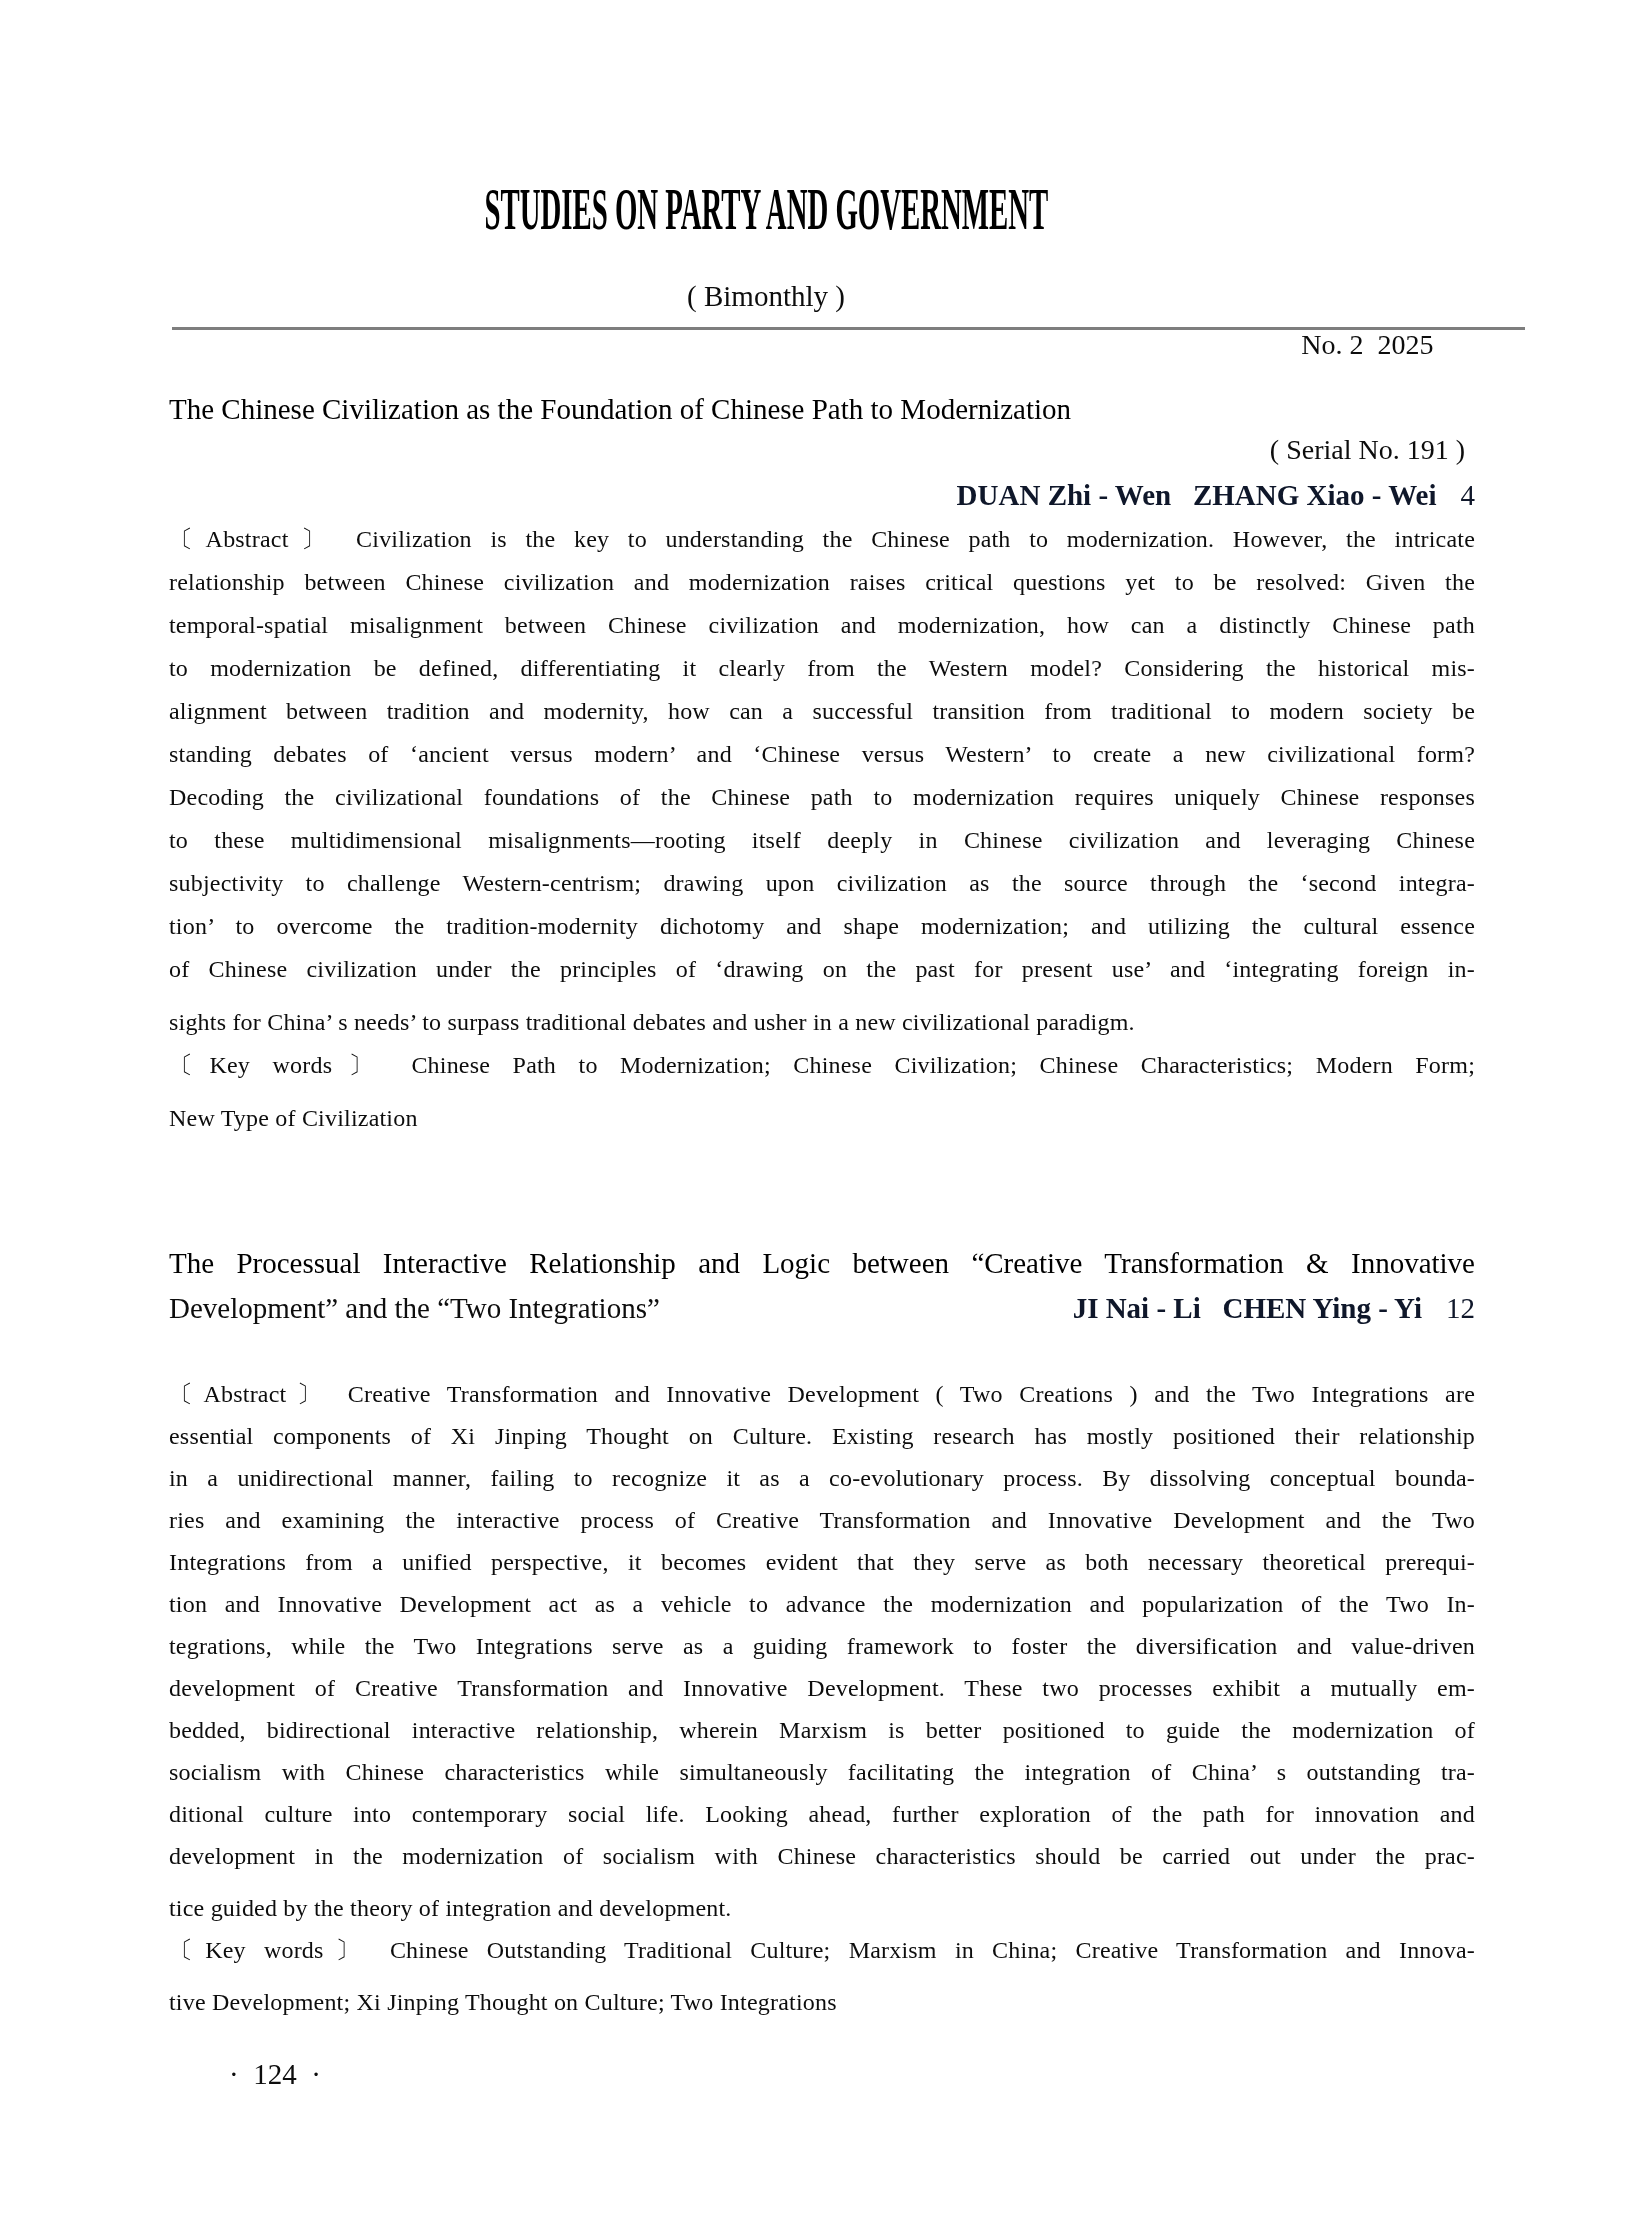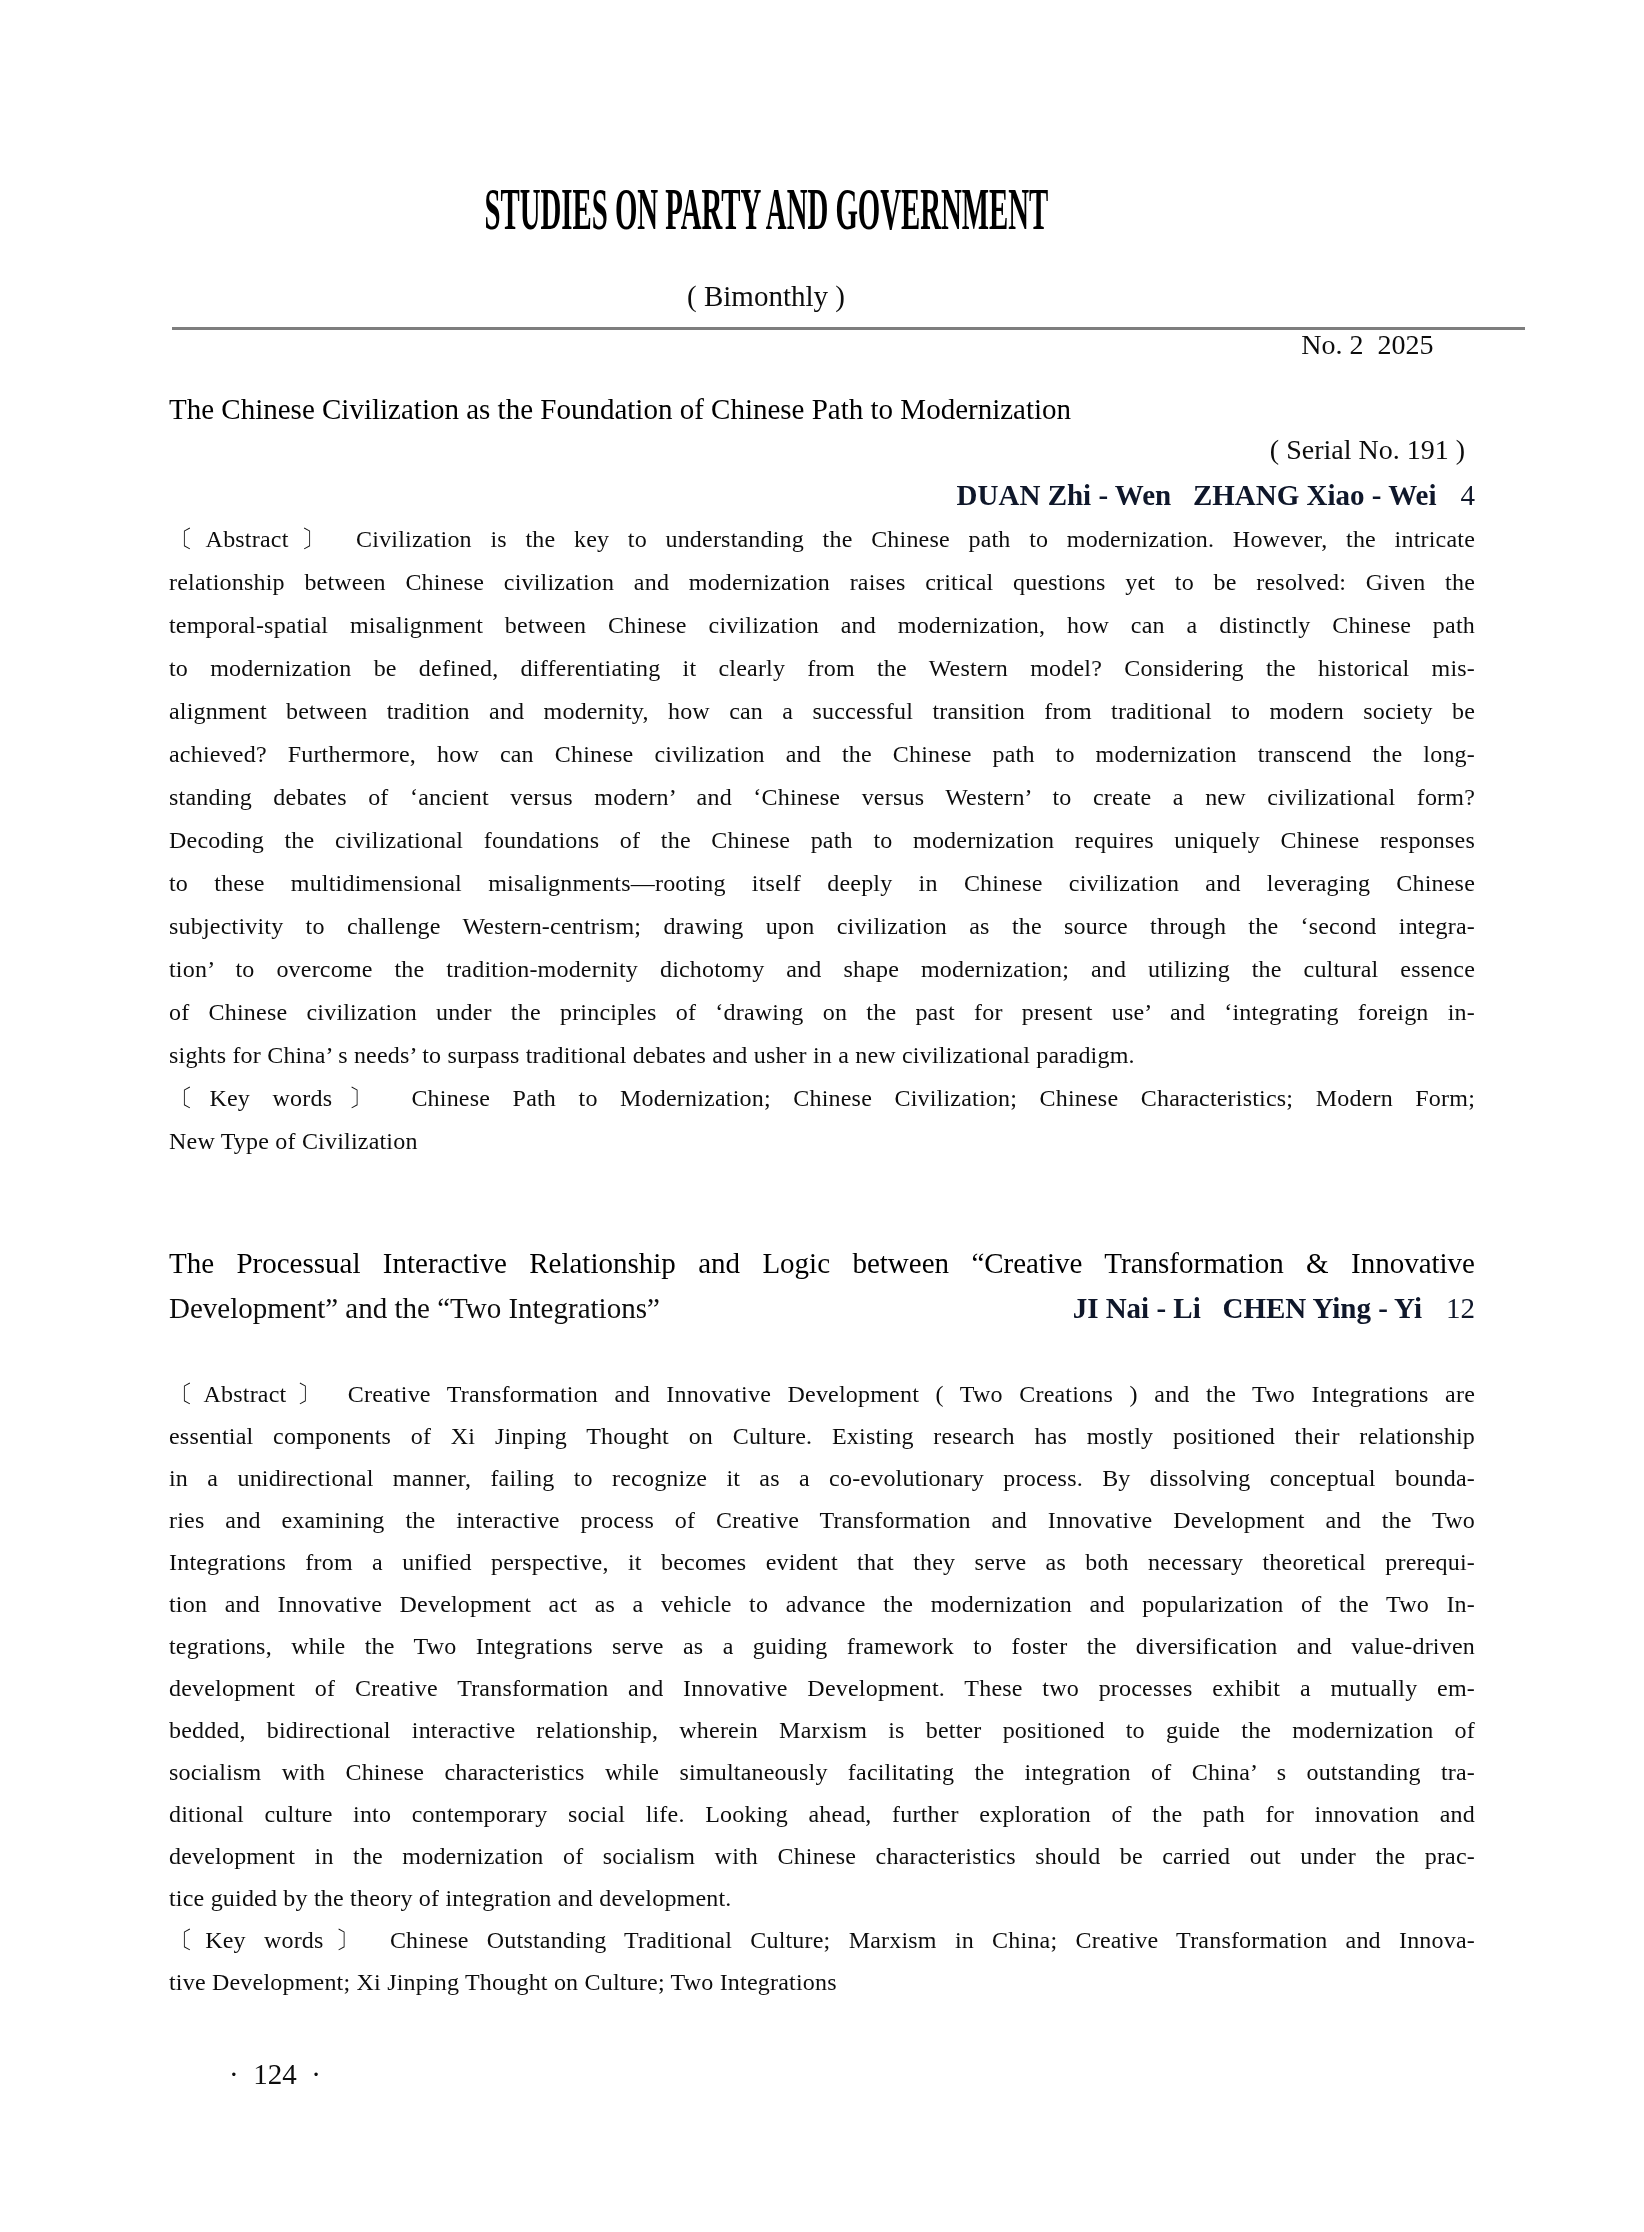--- a/index.html
+++ b/index.html
@@ -31,21 +31,21 @@
   .t2row { display:flex; justify-content:space-between; align-items:baseline; }
   .t2row .left { font-size:29px; line-height:40px; }
   
   .ln {
     font-size:24px; letter-spacing:0.2px;
     text-align:justify; text-align-last:justify; overflow:hidden;
     font-family:"Liberation Serif","DejaVu Serif","DejaVu Sans",serif;
   }
   .a1 .ln { height:43px; line-height:43px; }
   .a2 .ln { height:42px; line-height:42px; }
-  .ln.endline { text-align-last:left; }
+  .ln.endline { text-align-last:left;margin-top:10px; }
   
   .folio { position:absolute; left:185px; top:2058px; font-size:29px; white-space:pre;margin-left:44px; }
 </style>
 </head>
 <body>
 
 <div class="page">
 
   <div class="jtitle-wrap">
     <span class="jtitle">STUDIES ON PARTY AND GOVERNMENT</span>
@@ -65,21 +65,20 @@
   <div class="col byline" style="top:441px;">
     <span>DUAN Zhi - Wen   ZHANG Xiao - Wei</span><span class="pref">4</span>
   </div>
 
   <div class="col a1" style="top:518px;">
     <div class="ln">〔Abstract〕 Civilization is the key to understanding the Chinese path to modernization. However, the intricate</div>
     <div class="ln">relationship between Chinese civilization and modernization raises critical questions yet to be resolved: Given the</div>
     <div class="ln">temporal-spatial misalignment between Chinese civilization and modernization, how can a distinctly Chinese path</div>
     <div class="ln">to modernization be defined, differentiating it clearly from the Western model? Considering the historical mis-</div>
     <div class="ln">alignment between tradition and modernity, how can a successful transition from traditional to modern society be</div>
-    <div class="ln">achieved? Furthermore, how can Chinese civilization and the Chinese path to modernization transcend the long-</div>
     <div class="ln">standing debates of ‘ancient versus modern’ and ‘Chinese versus Western’ to create a new civilizational form?</div>
     <div class="ln">Decoding the civilizational foundations of the Chinese path to modernization requires uniquely Chinese responses</div>
     <div class="ln">to these multidimensional misalignments—rooting itself deeply in Chinese civilization and leveraging Chinese</div>
     <div class="ln">subjectivity to challenge Western-centrism; drawing upon civilization as the source through the ‘second integra-</div>
     <div class="ln">tion’ to overcome the tradition-modernity dichotomy and shape modernization; and utilizing the cultural essence</div>
     <div class="ln">of Chinese civilization under the principles of ‘drawing on the past for present use’ and ‘integrating foreign in-</div>
     <div class="ln endline">sights for China’ s needs’ to surpass traditional debates and usher in a new civilizational paradigm.</div>
     <div class="ln">〔Key words〕 Chinese Path to Modernization; Chinese Civilization; Chinese Characteristics; Modern Form;</div>
     <div class="ln endline">New Type of Civilization</div>
   </div>

